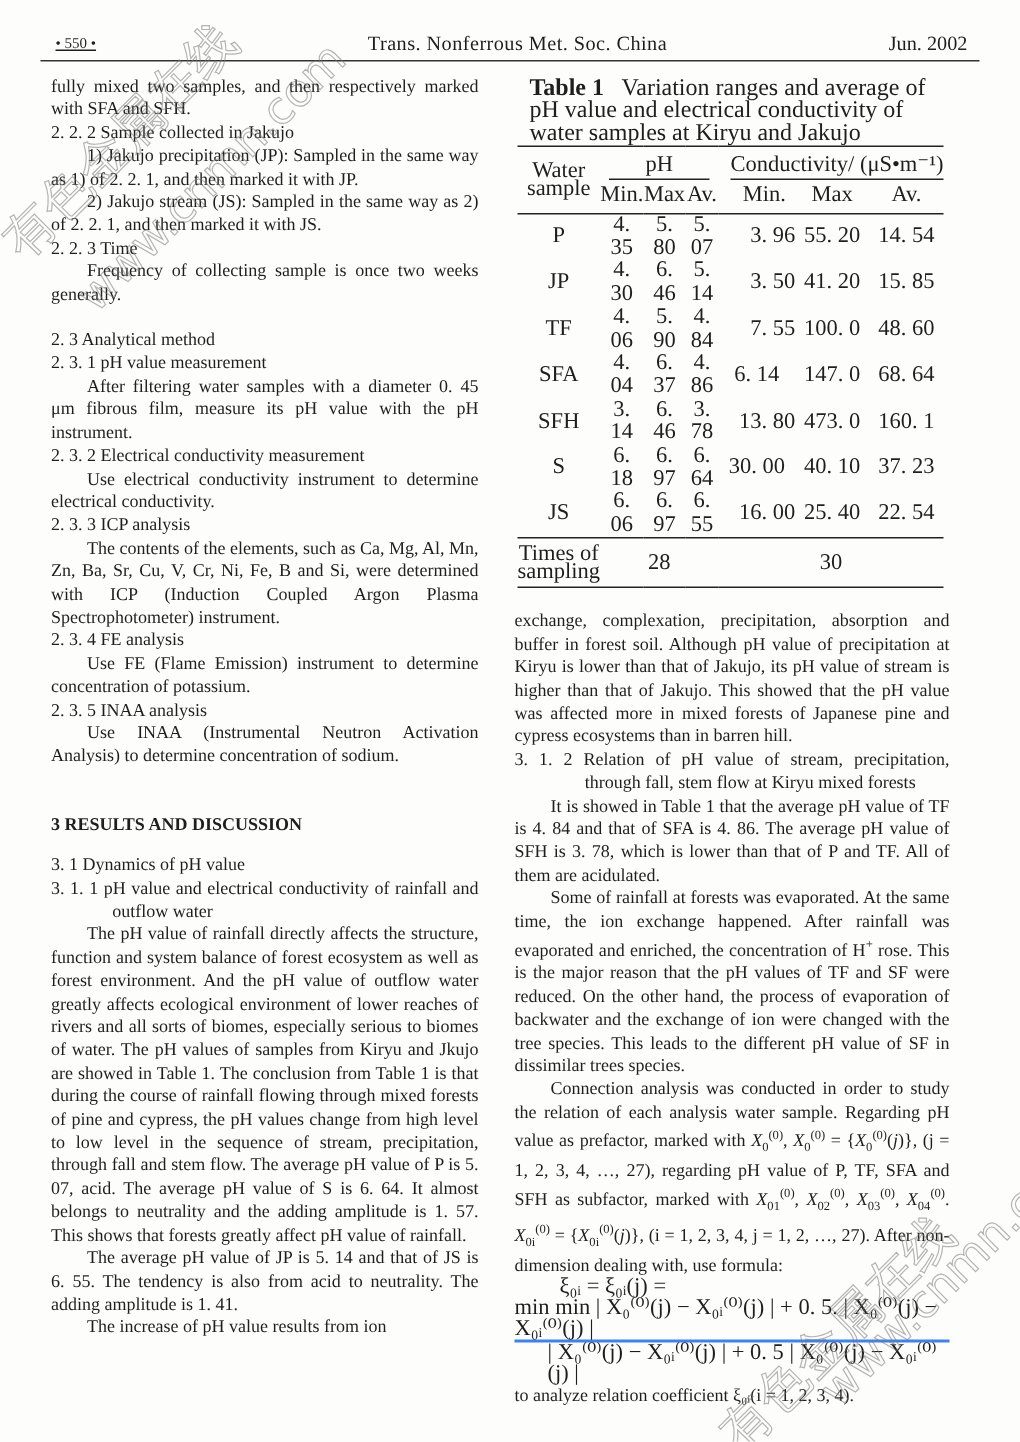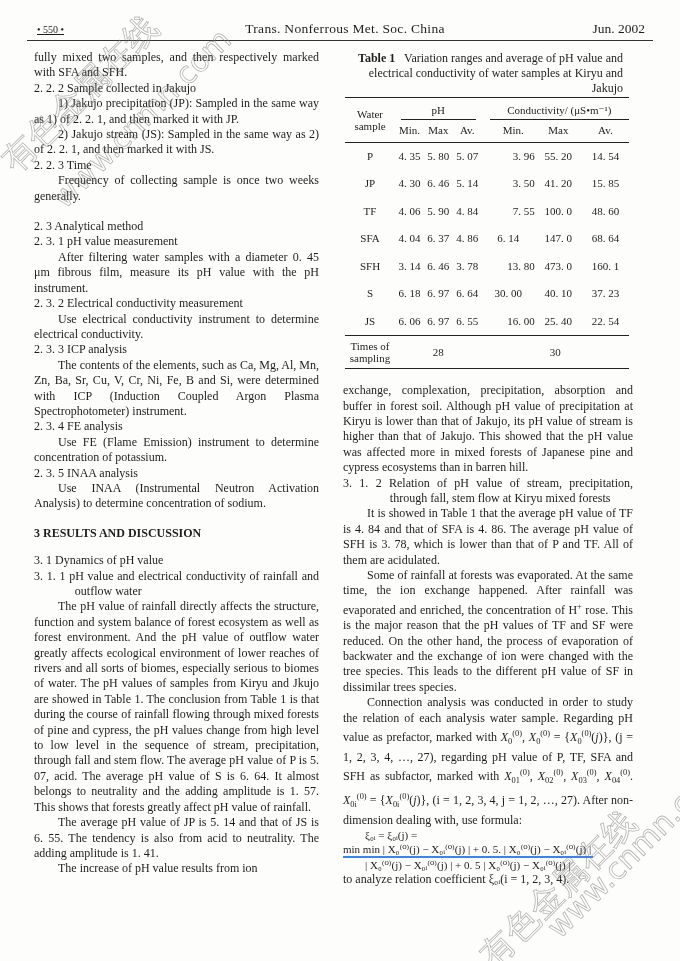--- a/index.html
+++ b/index.html
@@ -16,38 +16,38 @@
   .header .journal { position: absolute; left: 0; right: 0; top: 3px; text-align: center; letter-spacing: 0.3px; padding-left: 10px;}
   .header .date { position: absolute; right: 8px; top: 3px; }
   .col { position: absolute; top: 50px; width: 285px; font-size: 12px; line-height: 15.4px; }
   .col.left { left: 34px; }
   .col.right { left: 343px; top: 51px; width: 290px; }
   p { margin: 0; text-align: justify; }
   .ind { text-indent: 2em; }
   .h2 { font-weight: normal; margin-top: 11px; }
   .h3 { }
   .h3.hang { padding-left: 3.4em; text-indent: -3.4em; }
-  .h1 { font-weight: bold; margin-top: 14px; margin-bottom: 12px; }
+  .h1 { font-weight: bold; margin-top: 30px; margin-bottom: 12px; }
   .gap { height: 4px; }
-  .tcap { text-align: right; font-size: 12px; line-height: 15.2px; padding: 0 10px; }
+  .tcap { text-align: left; font-size: 16px; line-height: 15.2px; padding: 0 10px; }
   .tcap b { font-weight: bold; }
-  table { border-collapse: collapse; width: 284px; margin-left: 2px; font-size: 11px; }
+  table { border-collapse: collapse; width: 284px; margin-left: 2px; font-size: 15px; }
   table.data td, table.data th { font-weight: normal; text-align: center; padding: 0; }
   .topline { border-top: 1.6px solid #222; }
   .midline { border-top: 1.2px solid #222; }
   .botline { border-bottom: 1.6px solid #222; }
   .grp { border-bottom: 1px solid #222; }
   .hdr1 td { height: 22px; vertical-align: bottom; padding-bottom: 2px;}
   .hdr2 td { height: 22px; }
   .datarow td { height: 27.5px; }
   .foot td { height: 32px; line-height: 12px; }
   .sub { font-size: 0.7em; vertical-align: sub; }
   .sup { font-size: 0.7em; vertical-align: super; }
   i { font-style: italic; }
-  .formula { font-size: 11px; line-height: 14px; }
+  .formula { font-size: 15px; line-height: 14px; }
   .frac-num { border-bottom: 2px solid #3b82f6; display: inline-block; padding-right: 2px; }
   .frac-den { padding-left: 22px; }
   .watermark {
     position: absolute; pointer-events: none; color: transparent;
     -webkit-text-stroke: 0.8px rgba(120,120,120,0.55);
     font-family: "DejaVu Sans", sans-serif; font-size: 34px; white-space: nowrap;
     transform-origin: left top;
   }
   .wm1a { left: -8px; top: 150px; transform: rotate(-45deg); }
   .wm1b { left: 45px; top: 190px; transform: rotate(-45deg); font-size: 30px; }

